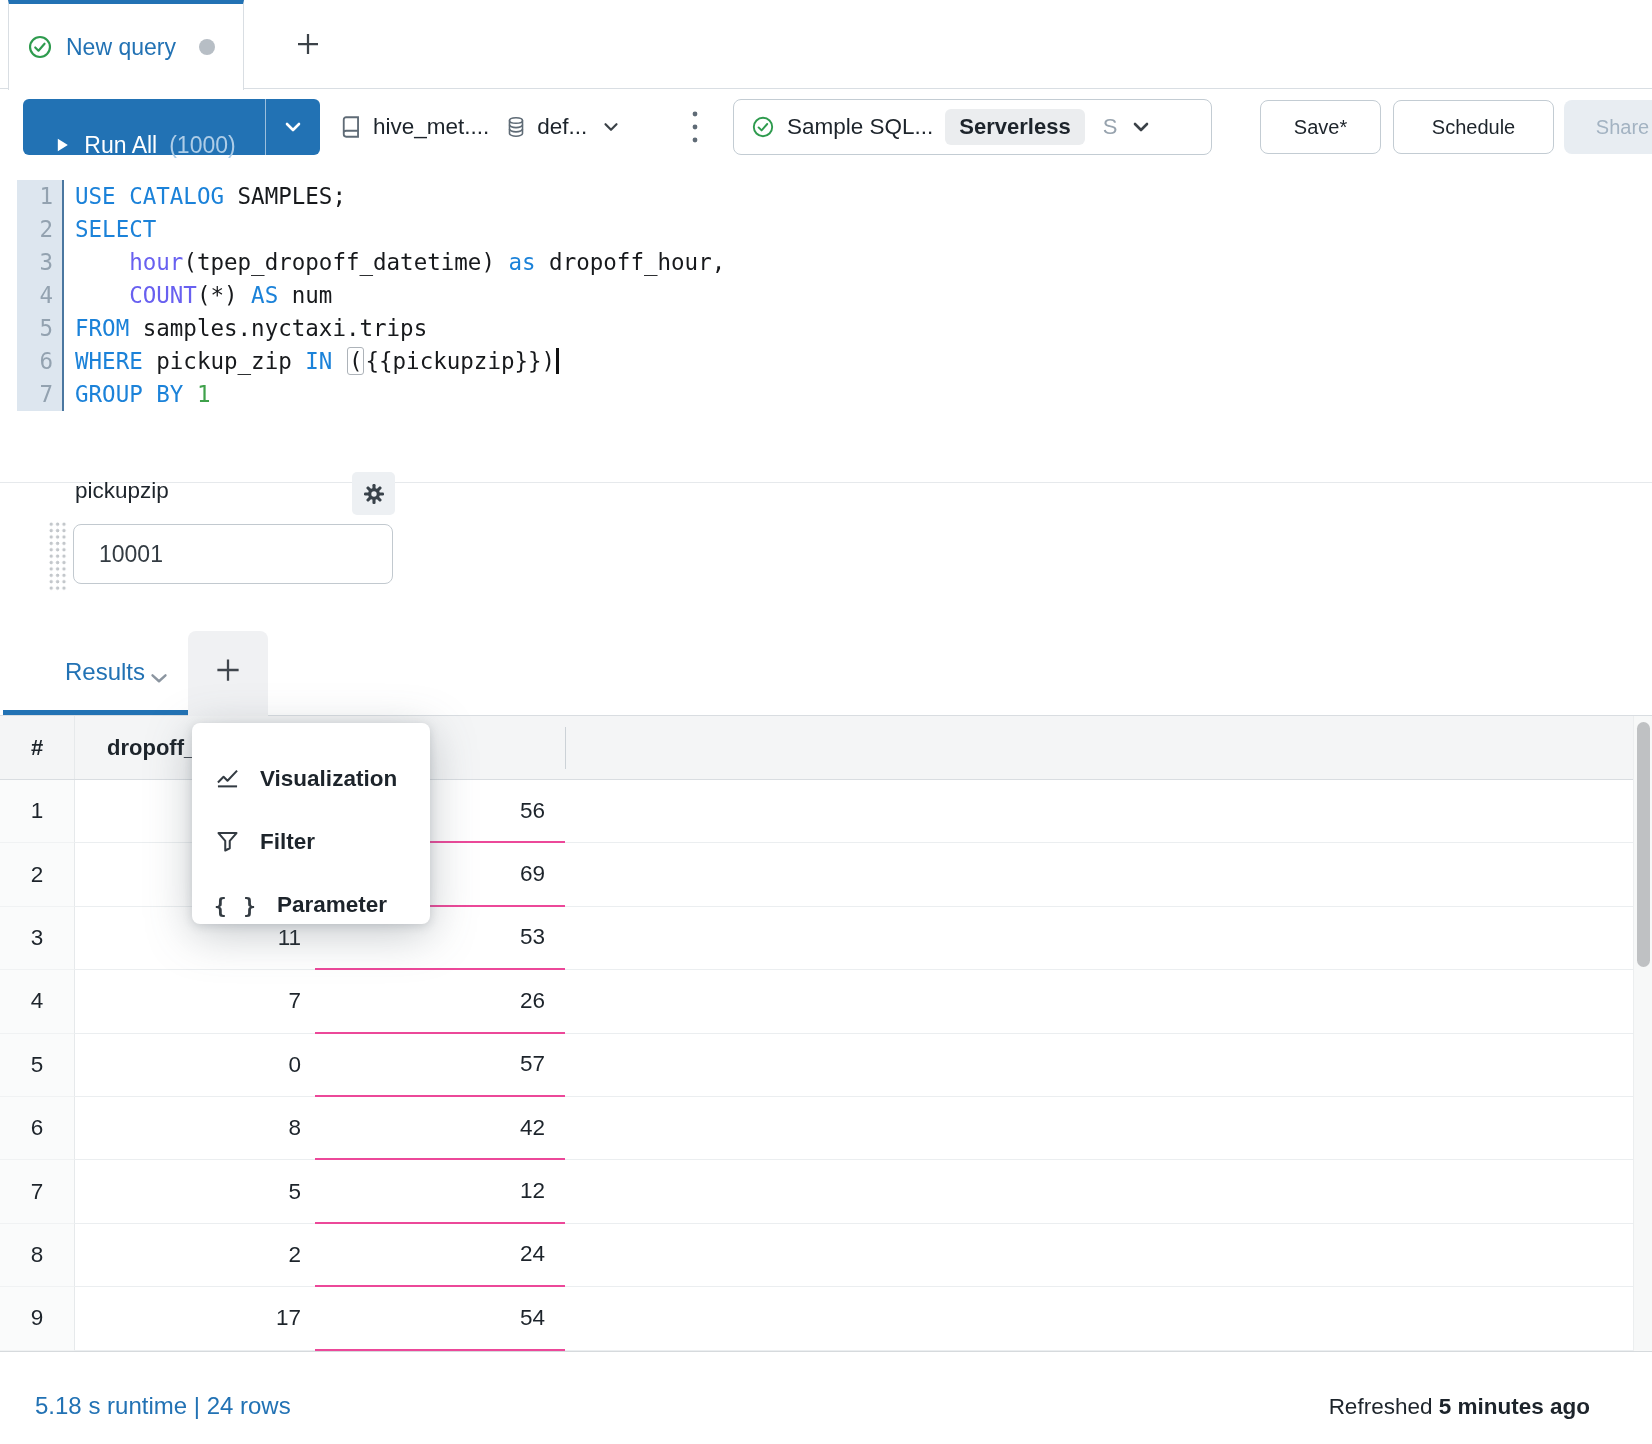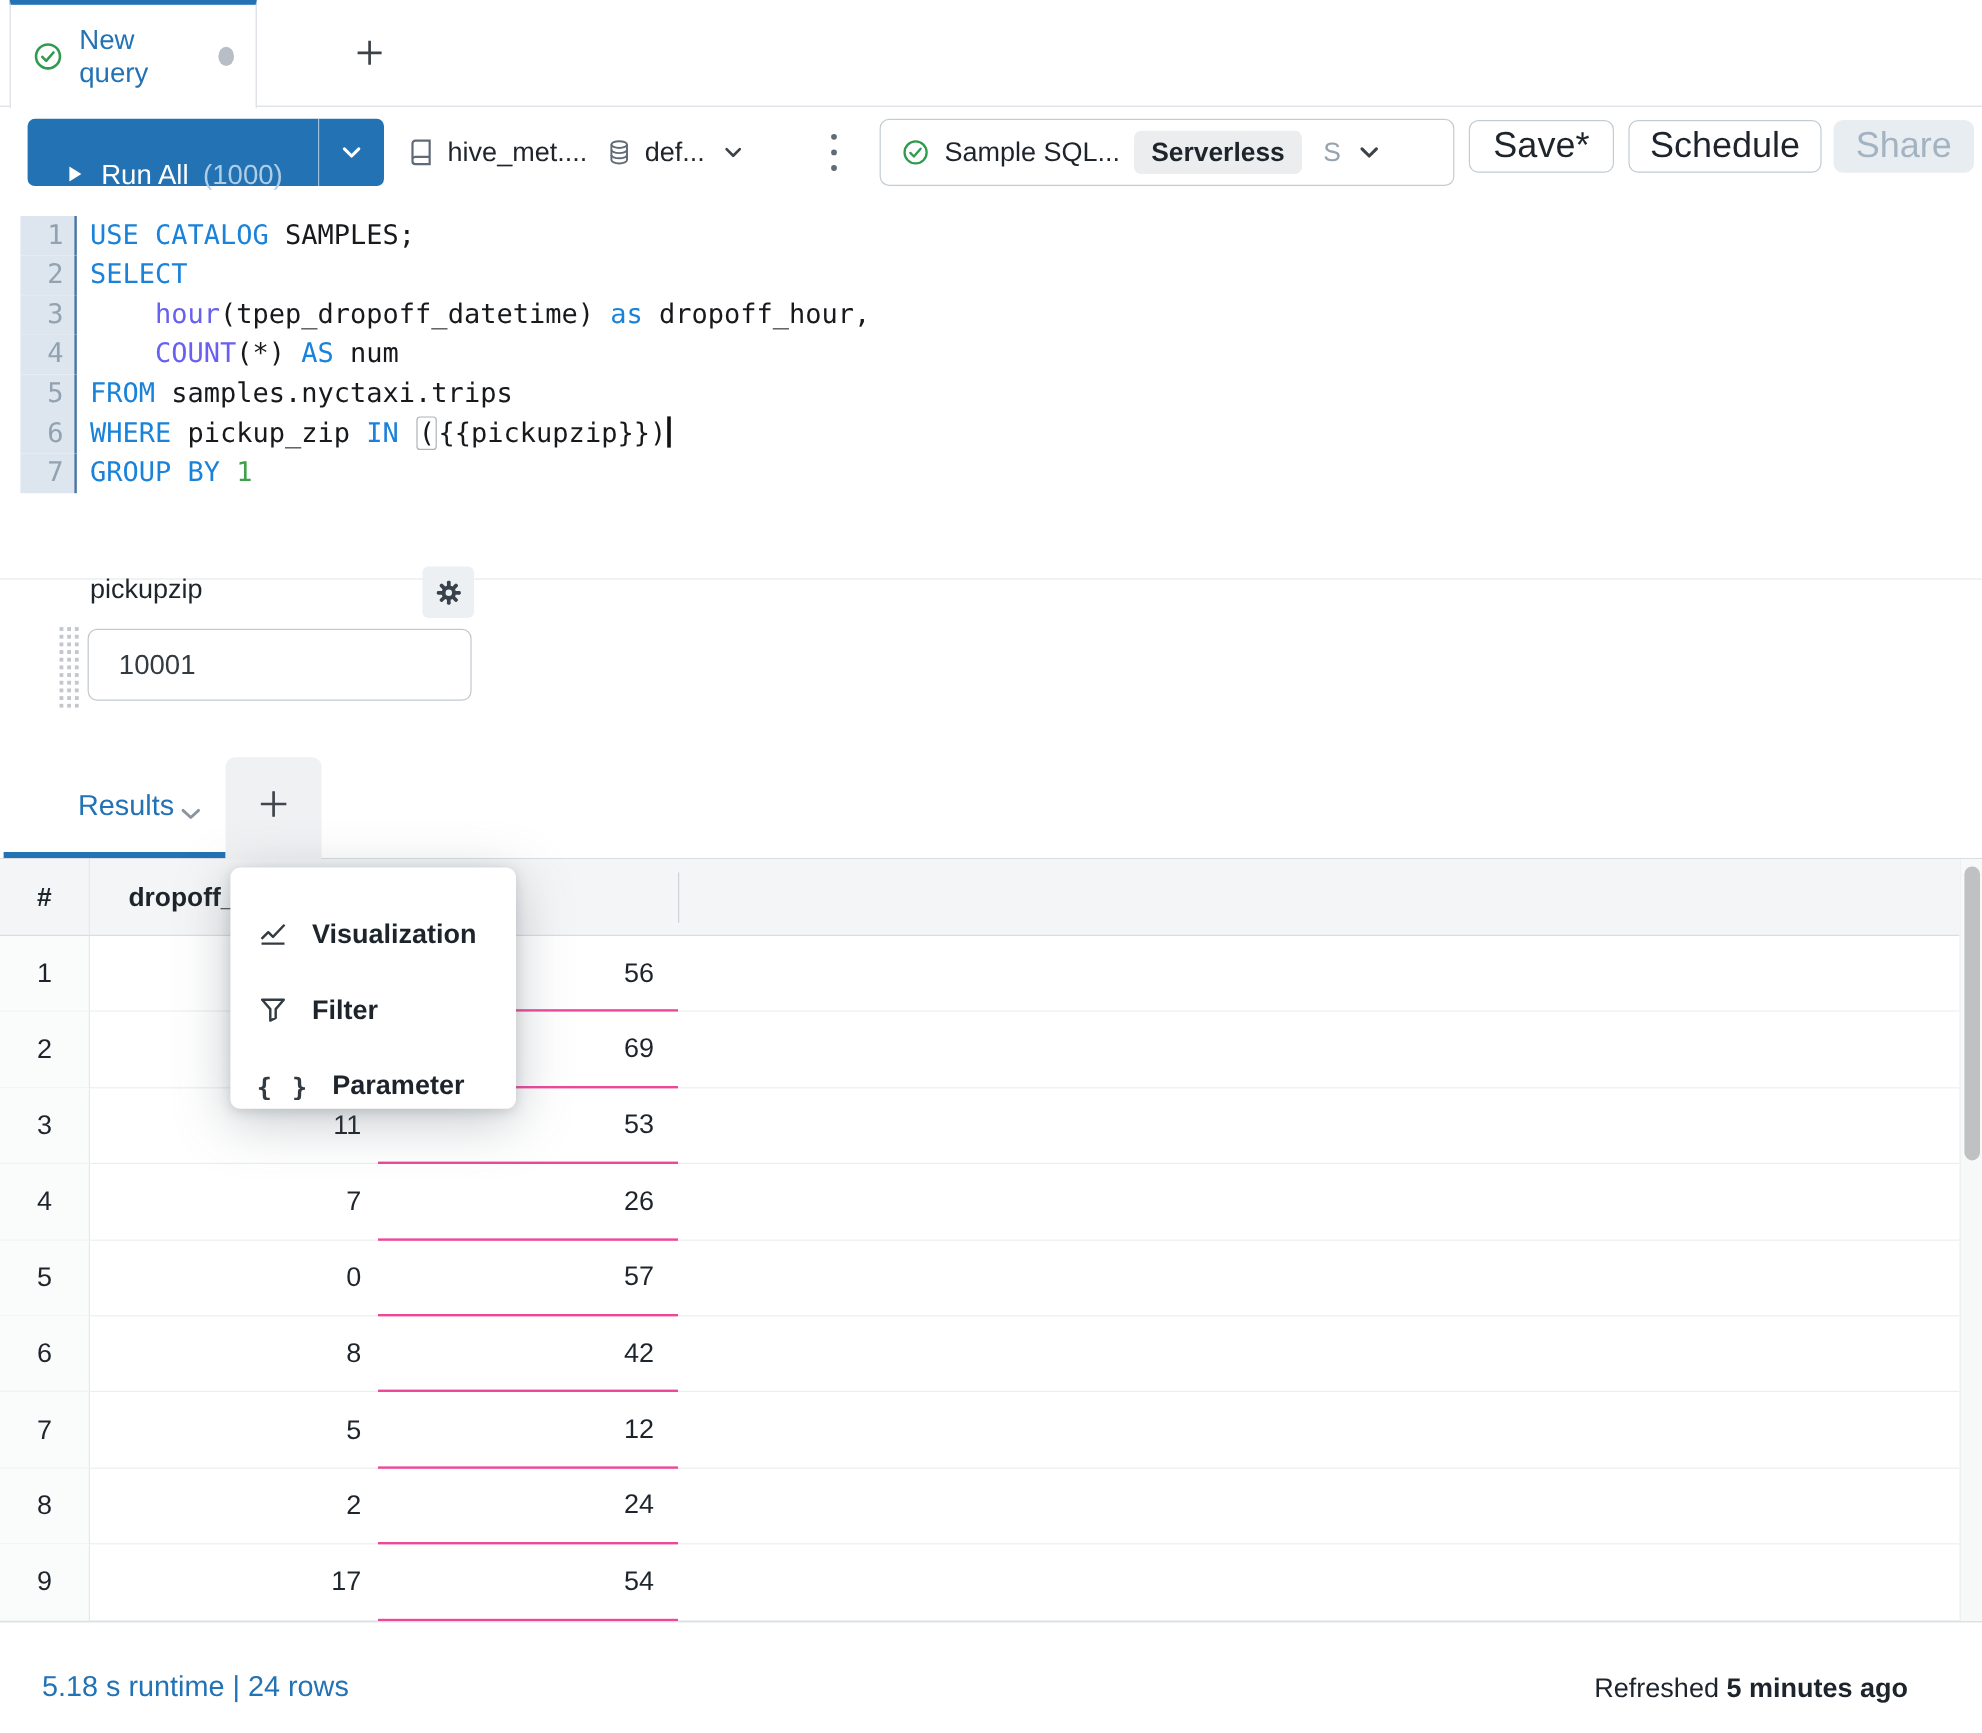--- a/index.html
+++ b/index.html
@@ -2,21 +2,21 @@
 <html><head>
 <meta charset="utf-8">
 <style>
   * { margin:0; padding:0; box-sizing:border-box; }
   html,body { width:1652px; height:1444px; background:#fff; overflow:hidden;
               font-family:"Liberation Sans", sans-serif; color:#1d242b; }
 
   
   .tabbar { position:absolute; left:0; top:0; width:1652px; height:89px;
             border-bottom:1px solid #d9dee3; background:#fff; }
-  .tab { position:absolute; left:8px; top:0; width:206px; height:90px;
+  .tab { position:absolute; left:8px; top:0; width:236px; height:90px;
          background:#fff; border-top:4px solid #2272B4;
          border-left:1px solid #d9dee3; border-right:1px solid #d9dee3;
          display:flex; align-items:center; padding:0 18px; gap:13px; z-index:2; }
   .tab-title { color:#2272B4; font-size:23px; font-weight:500; }
   .tab-dot { width:16px; height:16px; border-radius:50%; background:#b7bec5; margin-left:10px; }
   .tab-plus { position:absolute; left:286px; top:22px; width:44px; height:44px;
               display:flex; align-items:center; justify-content:center; cursor:pointer; }
 
   
   .toolbar { position:absolute; left:0; top:99px; width:1652px; height:56px; }
@@ -30,23 +30,23 @@
   .ctx { position:absolute; left:338px; top:0; height:56px; display:flex; align-items:center;
          gap:9px; font-size:22.5px; cursor:pointer; }
   .kebab { position:absolute; left:680px; top:8px; width:30px; height:40px;
            display:flex; align-items:center; justify-content:center; cursor:pointer; }
   .wh-btn { position:absolute; left:733px; top:0; width:479px; height:56px;
             border:1px solid #c3ccd3; border-radius:8px; background:#fff;
             display:flex; align-items:center; gap:12px; padding:0 17px;
             font-size:22.5px; cursor:pointer; }
   .wh-tag { background:#ebedef; border-radius:6px; padding:5px 14px; font-weight:700; font-size:22px; }
   .wh-size { color:#97a3ae; font-size:22px; }
-  .tb-btn { position:absolute; top:1px; height:44px; border:1px solid #c3ccd3; border-radius:8px;
-            background:#fff; font-size:30px; display:flex; align-items:center;
-            justify-content:center; cursor:pointer; color:#1d242b; }
+  .tb-btn { position:absolute; top:1px; height:54px; border:1px solid #c3ccd3; border-radius:8px;
+            background:#fff; font-size:20px; display:flex; align-items:center;
+            justify-content:center; cursor:pointer; color:#1d242b;margin-left:36px; }
   .btn-save { left:1224px; width:121px; }
   .btn-schedule { left:1357px; width:161px; }
   .btn-share { left:1528px; width:117px; border:none; background:#e8edf2; color:#a3b3c2; cursor:default; }
 
   
   .editor { position:absolute; left:17px; top:180px;
             font-family:"DejaVu Sans Mono", monospace; font-size:22.5px; }
   .ed-line { display:flex; height:33px; line-height:33px; }
   .ed-num { width:47px; background:#dde6ef; border-right:2px solid #4a77a0;
             color:#93a2b0; text-align:right; padding-right:9px; flex:none; }

